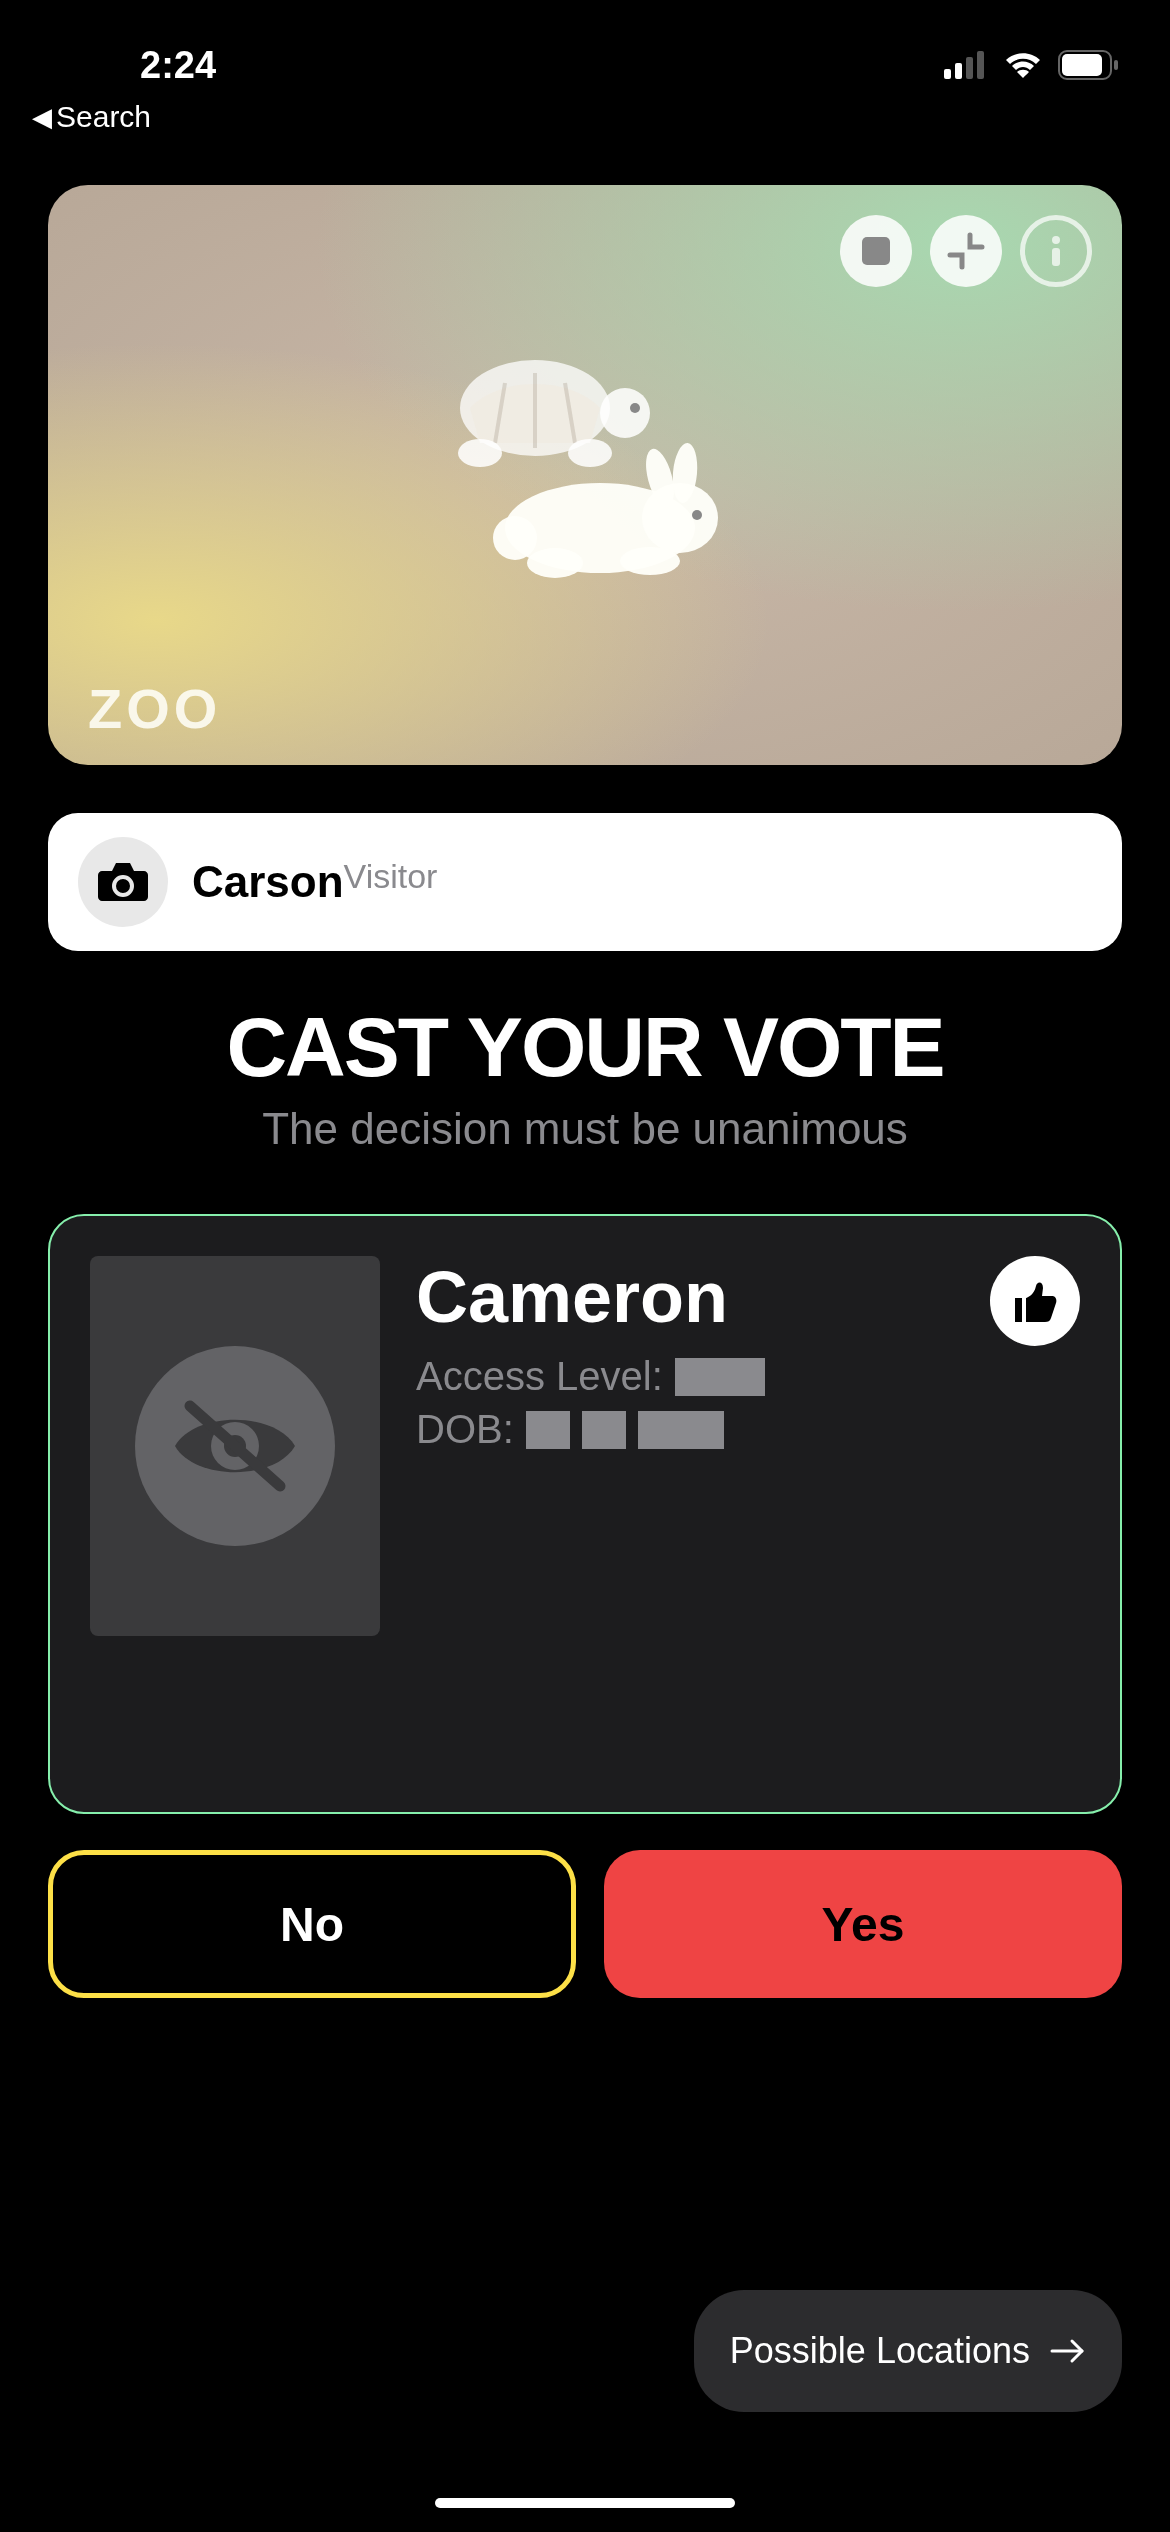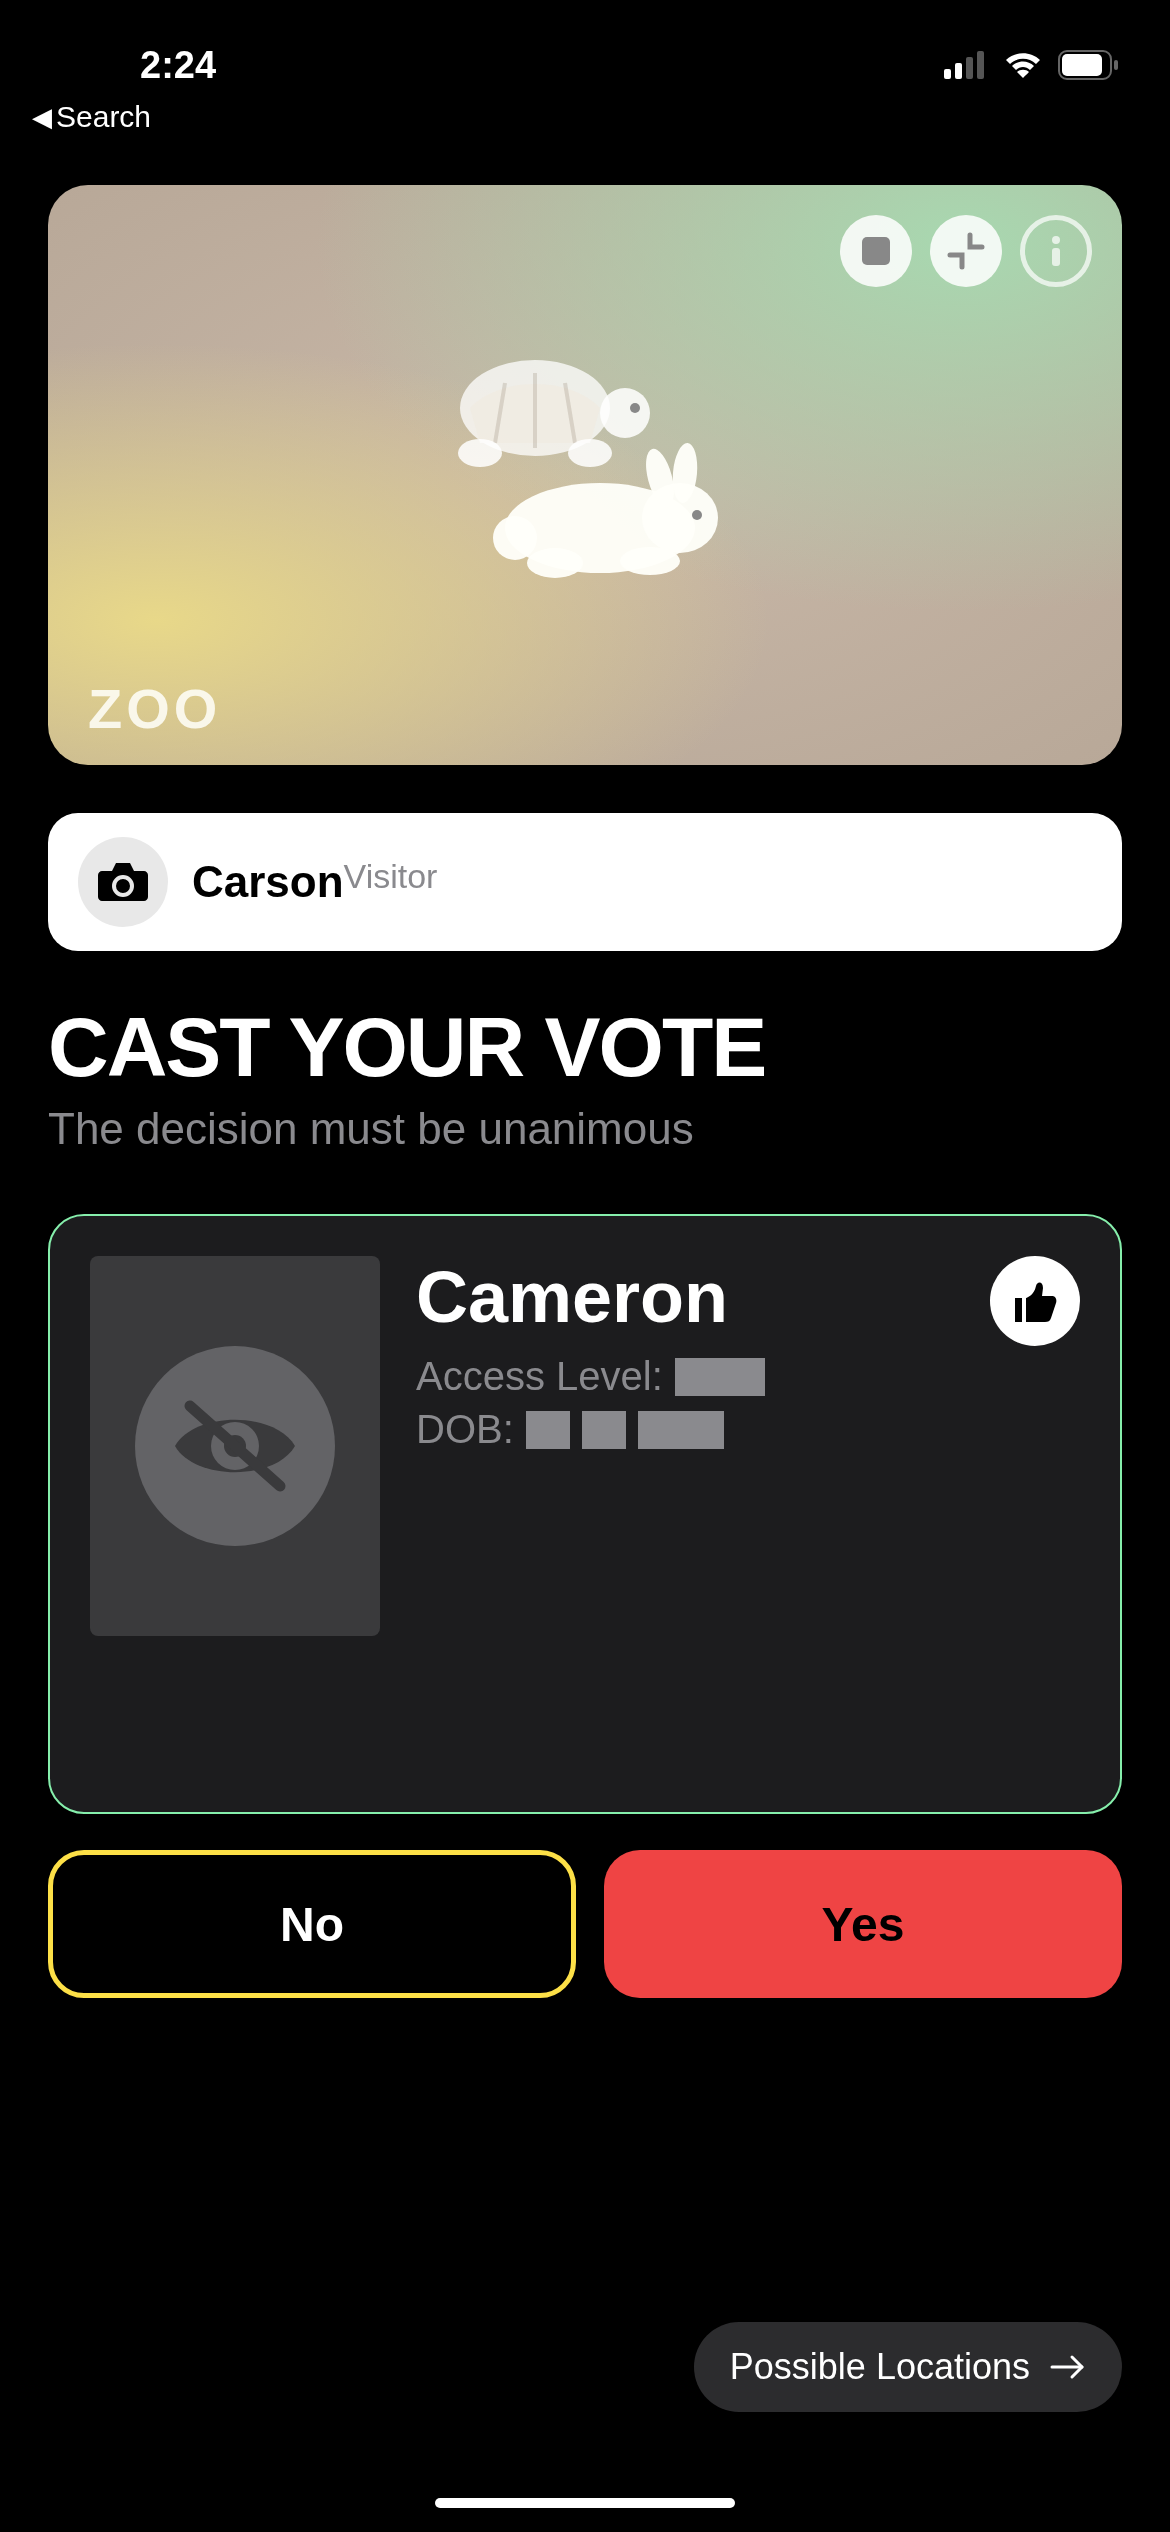--- a/index.html
+++ b/index.html
@@ -146,21 +146,21 @@
       color: #000;
     }
     
     .player-role {
       font-size: 34px;
       color: #8a8a8e;
     }
     
     
     .heading {
-      text-align: left;
+      text-align: center;
       margin-top: 48px;
     }
     
     .heading-title {
       font-size: 84px;
       font-weight: 800;
       letter-spacing: -2px;
     }
     
     .heading-subtitle {
@@ -273,21 +273,21 @@
       color: #000;
     }
     
     
     .locations-pill {
       position: absolute;
       bottom: 120px;
       right: 48px;
       background: #2c2c2e;
       border-radius: 50px;
-      padding: 24px 36px;
+      padding: 40px 36px;
       display: flex;
       align-items: center;
       gap: 20px;
       font-size: 36px;
       color: #fff;
     }
     
     
     .home-indicator {
       position: absolute;

